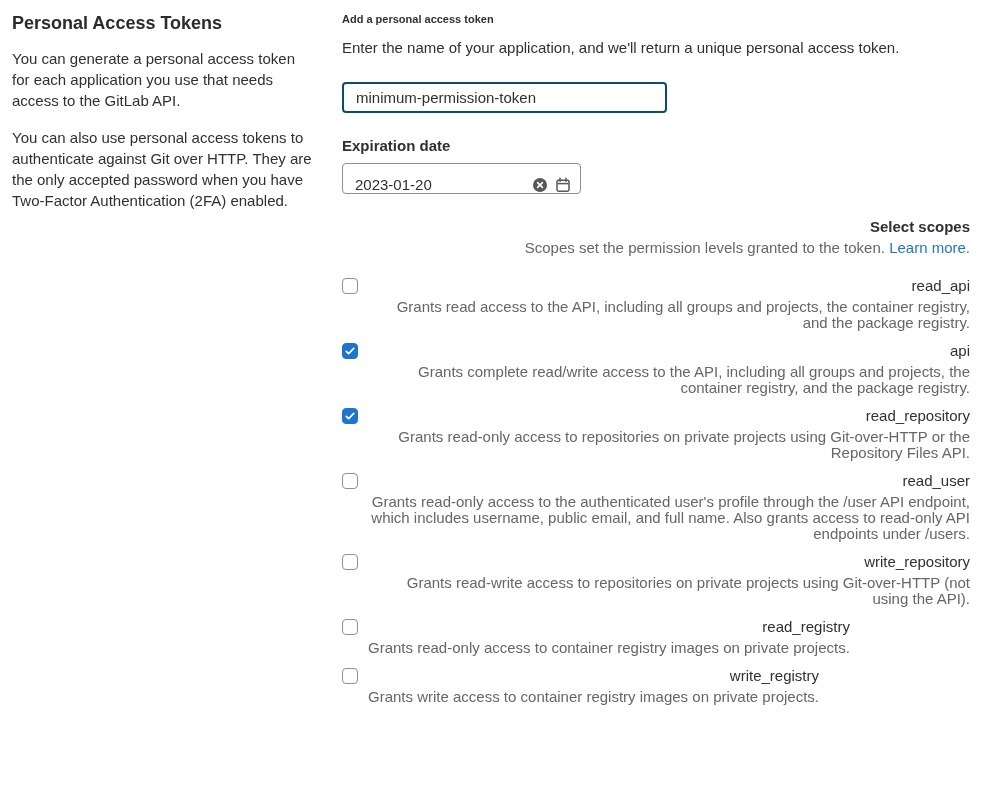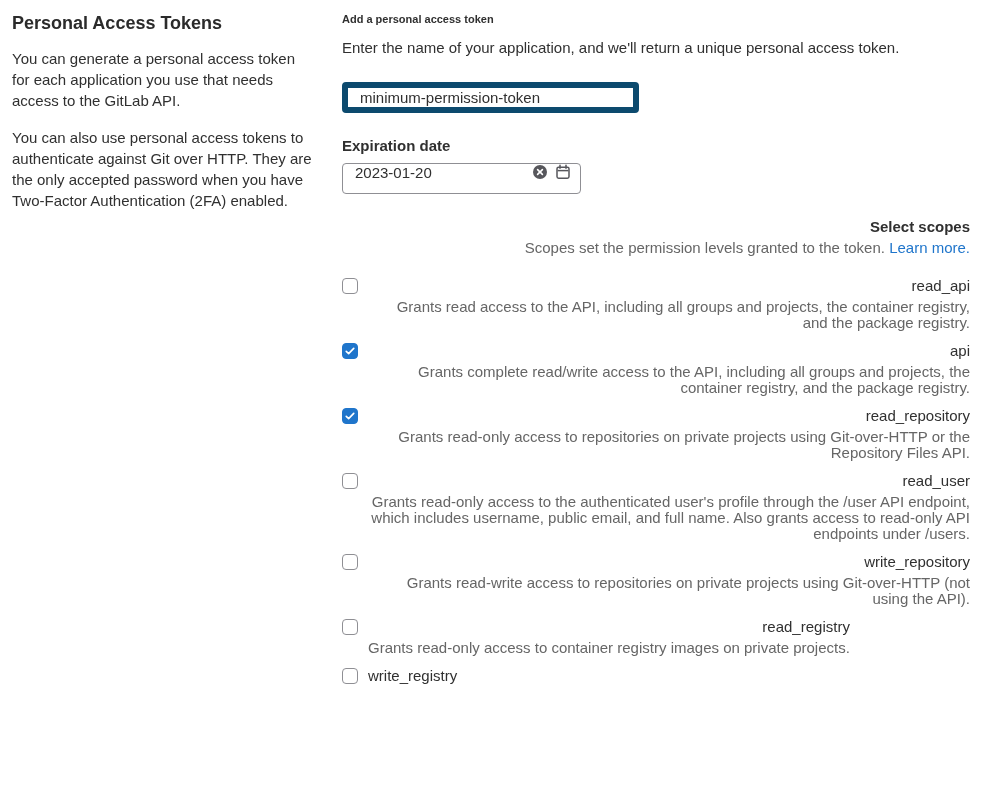--- a/index.html
+++ b/index.html
@@ -28,34 +28,34 @@
   .left-col p { margin: 0 0 16px 0; line-height: 21px; }
   .right-col { flex: 1; max-width: 628px; padding-top: 1px; }
 
   .form-heading { font-size: 11px; font-weight: 700; margin: 0 0 13px 0; }
   .form-subheading { margin: 0 0 24px 0; line-height: 20px; }
 
   .form-group { margin-bottom: 24px; }
   .field-label { display: block; font-weight: 700; margin-bottom: 9px; }
 
   .text-input {
-    width: 297px; height: 31px;
-    border: 6px solid #0c4a6e;
+    width: 325px; height: 31px;
+    border: 2px solid #0c4a6e;
     border-radius: 4px;
     padding: 0 12px;
     font: inherit; color: #303030;
     background: #fff;
   }
   .field-help { color: #666666; line-height: 20px; margin: 8px 0 0 0; }
 
   .date-field {
     width: 239px; height: 31px;
     border: 1px solid #8f8f94;
     border-radius: 4px;
-    display: flex; align-items: flex-start;
+    display: flex; align-items: flex-end;
     padding: 0 9px 0 12px; gap: 7px;
     background: #fff;
   }
   .date-field input {
     border: none; outline: none; padding: 0;
     flex: 1; min-width: 0;
     font: inherit; color: #303030;
     background: transparent;
   }
   .icon-btn {
@@ -195,18 +195,19 @@
           <div class="scope-desc">Grants read-only access to container registry images on private projects.</div>
         </div>
       </div>
 
       <div class="scope-row">
         <span class="checkbox">
           
         </span>
         <div class="scope-text">
           <span class="scope-label">write_registry</span>
+          <div class="scope-desc">Grants write access to container registry images on private projects.</div>
         </div>
       </div>
 
     </div>
   </div>
 </div>
 
 </body></html>

